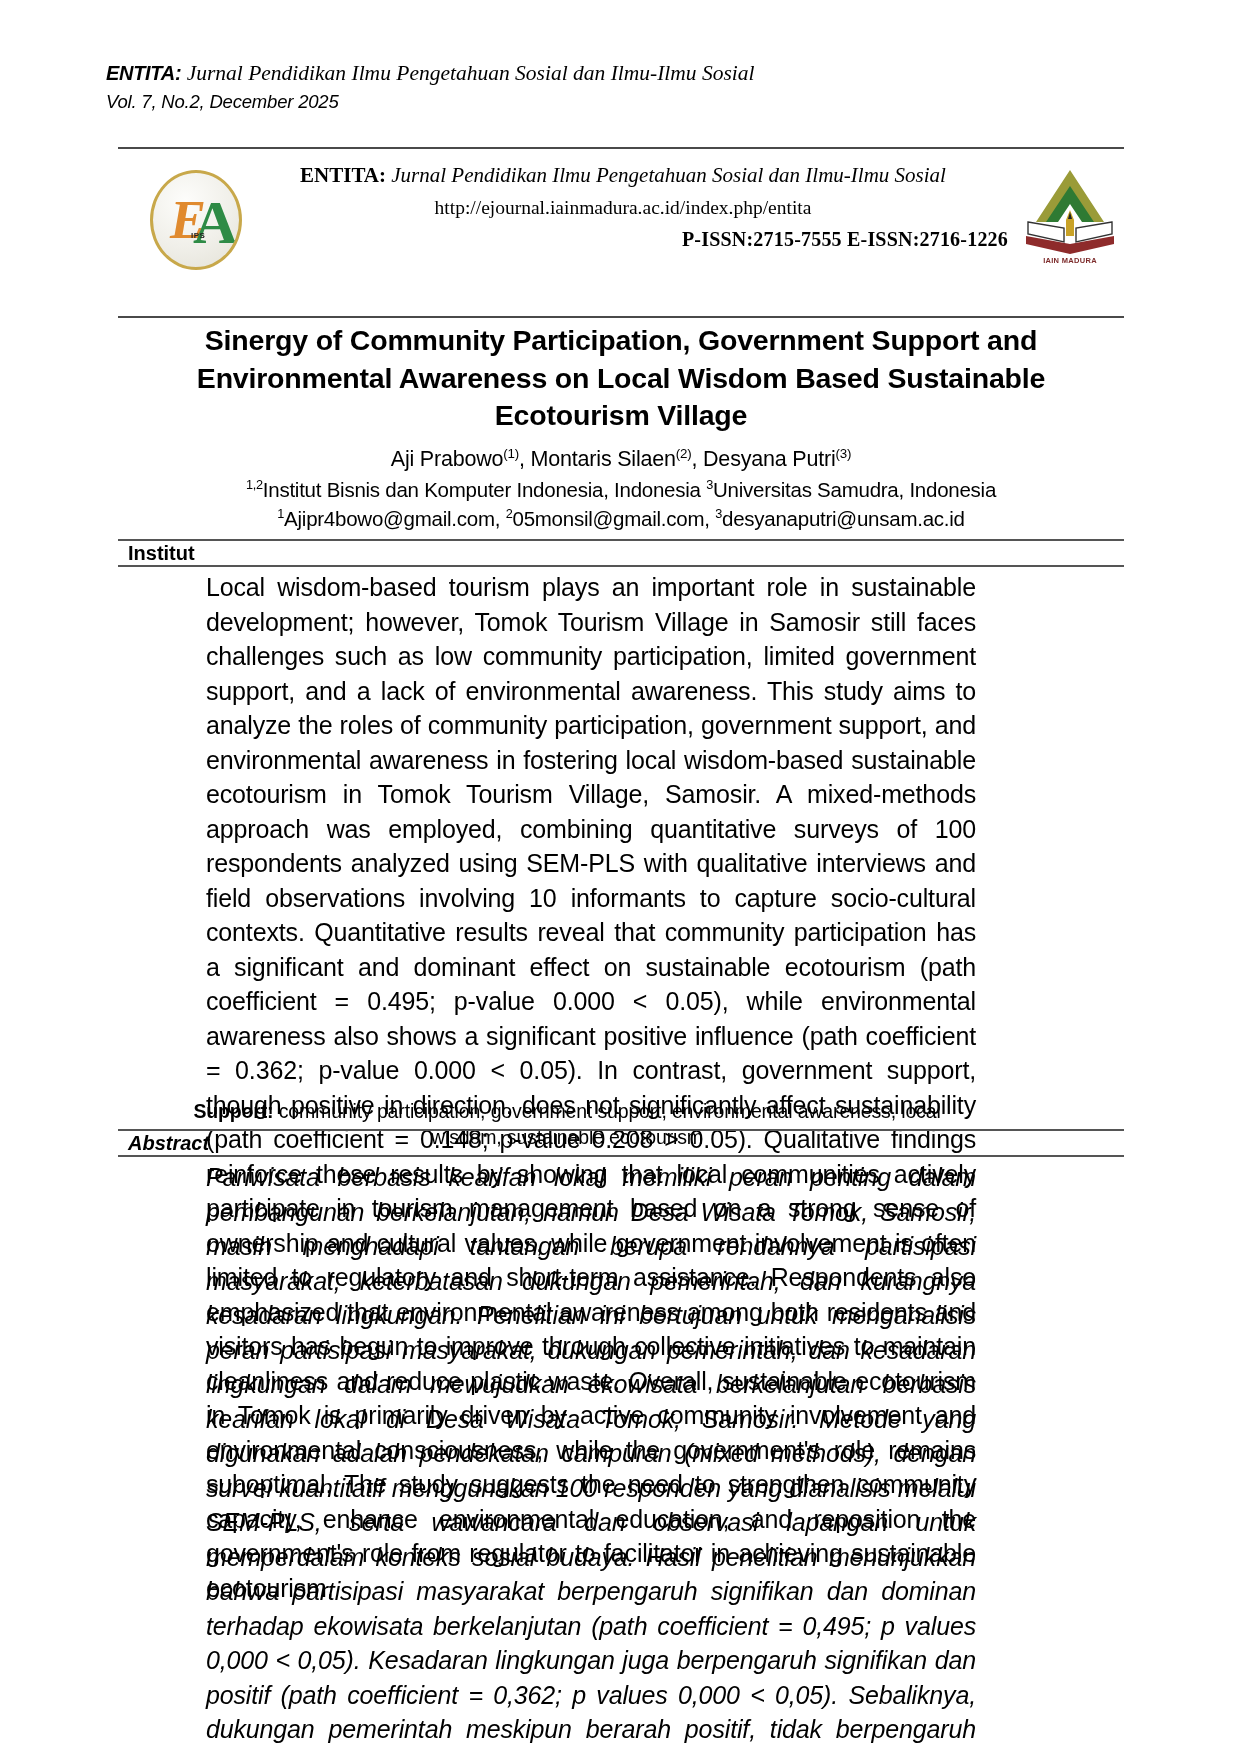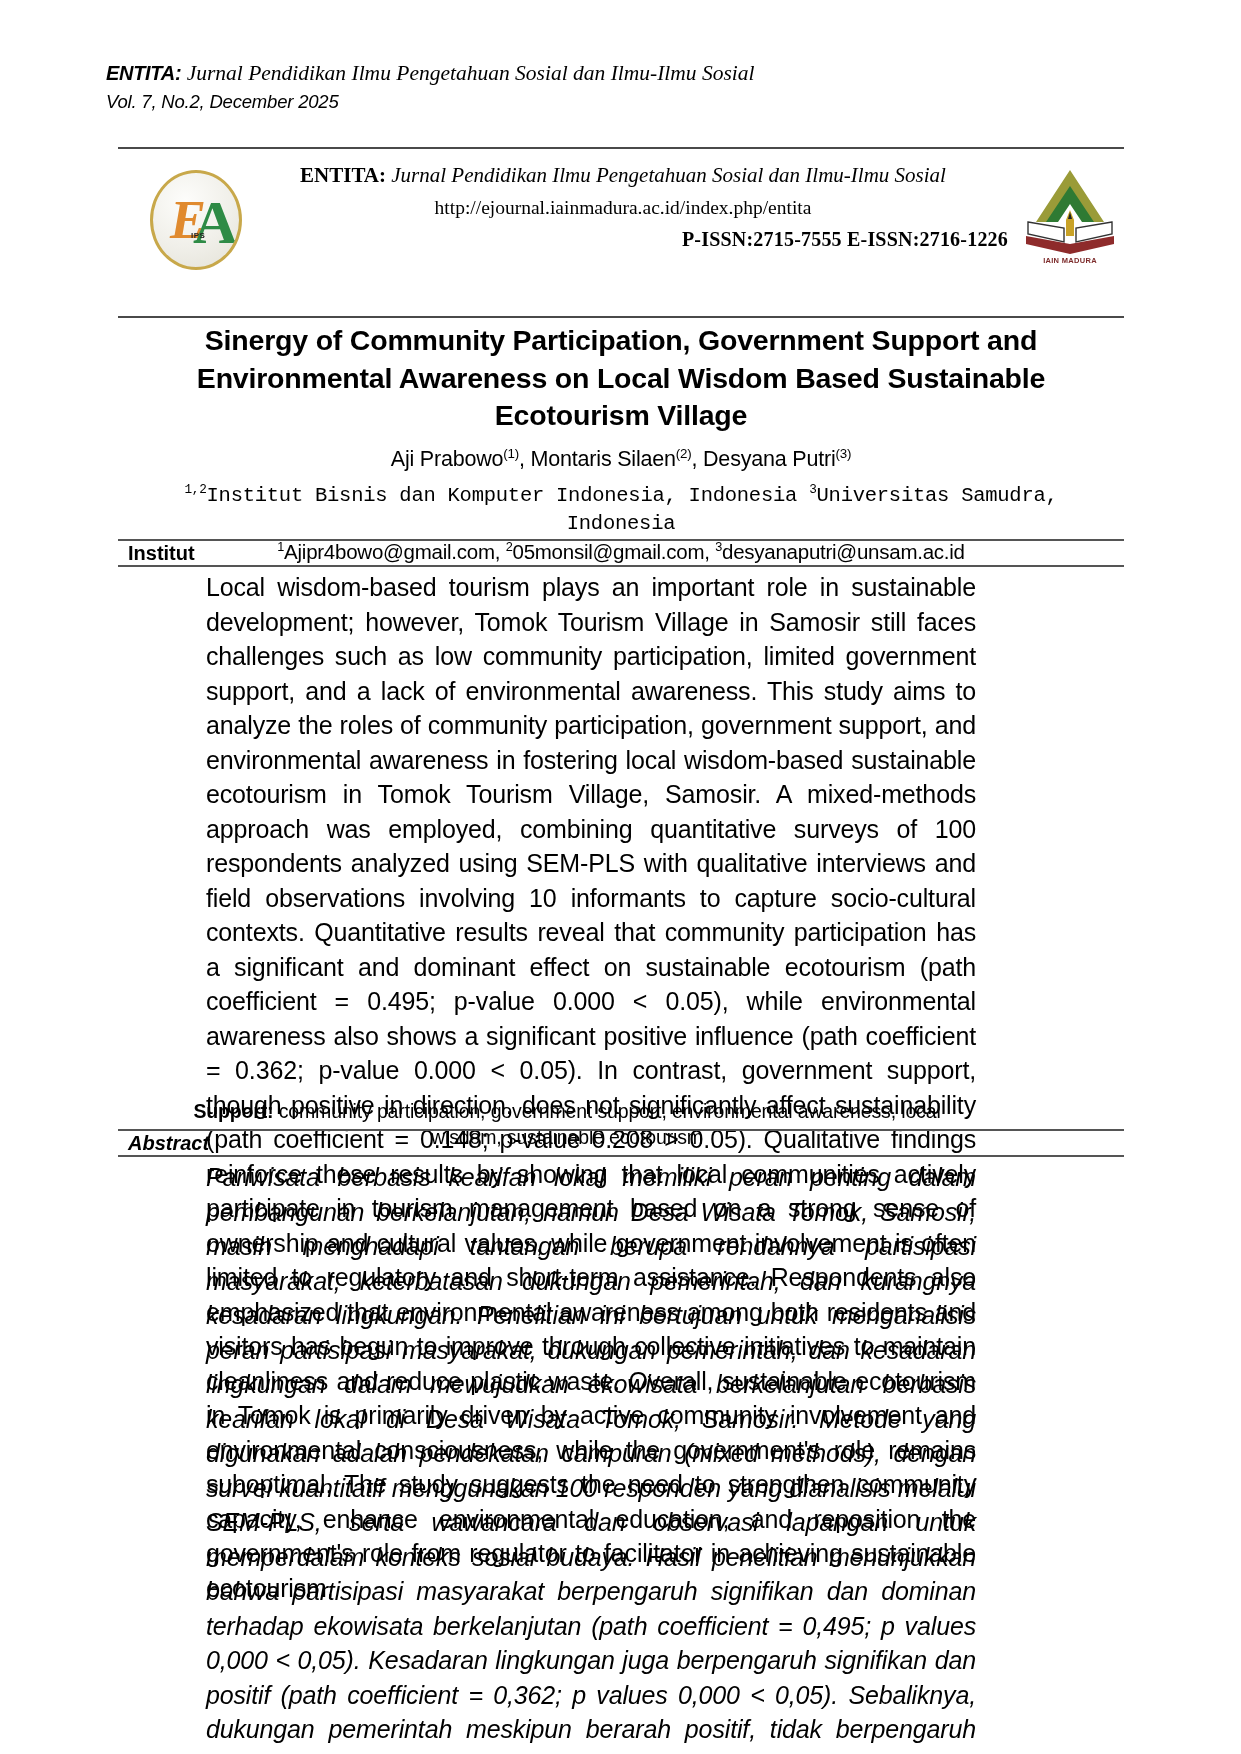--- a/index.html
+++ b/index.html
@@ -209,21 +209,21 @@
     font-weight: normal;
     font-size: 21.5px;
     line-height: 1.35;
     letter-spacing: -0.2px;
   }
   .affiliation, .emails {
     font-size: 20.5px;
     line-height: 1.35;
     letter-spacing: -0.25px;
   }
-  .affiliation { margin-top: 8px; font-family: Liberation Mono, monospace; }
+  .affiliation { margin-top: 2px; }
   .emails { margin-top: 1px; }
   sup {
     font-size: 0.62em;
     vertical-align: super;
     line-height: 0;
   }
 
   
   .sec-rule {
     position: absolute;

